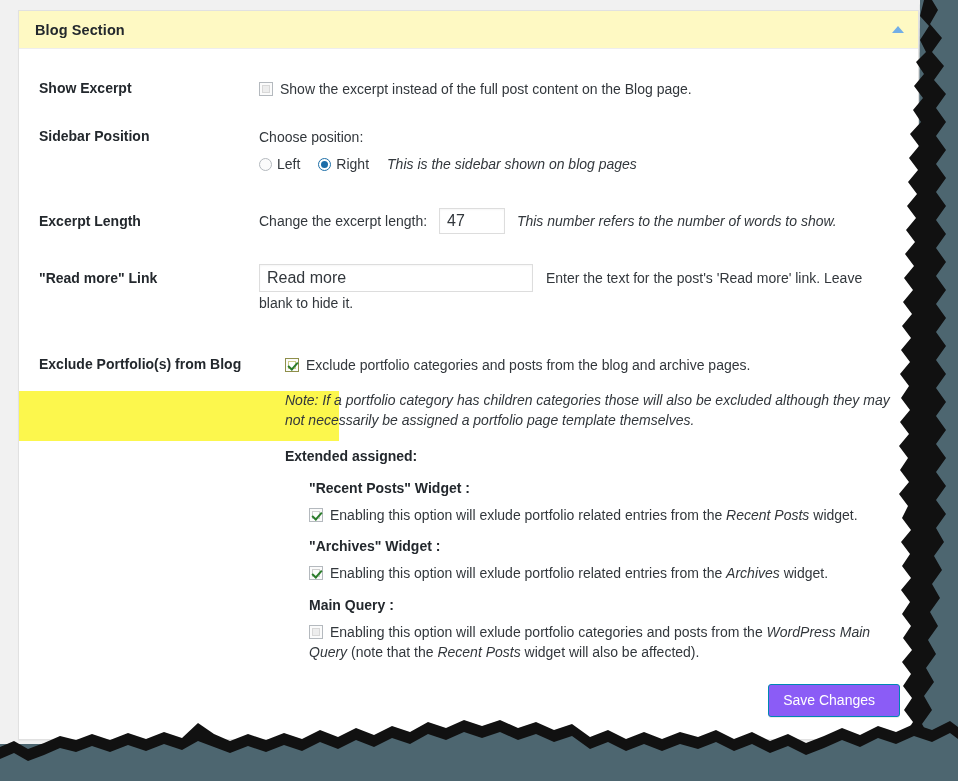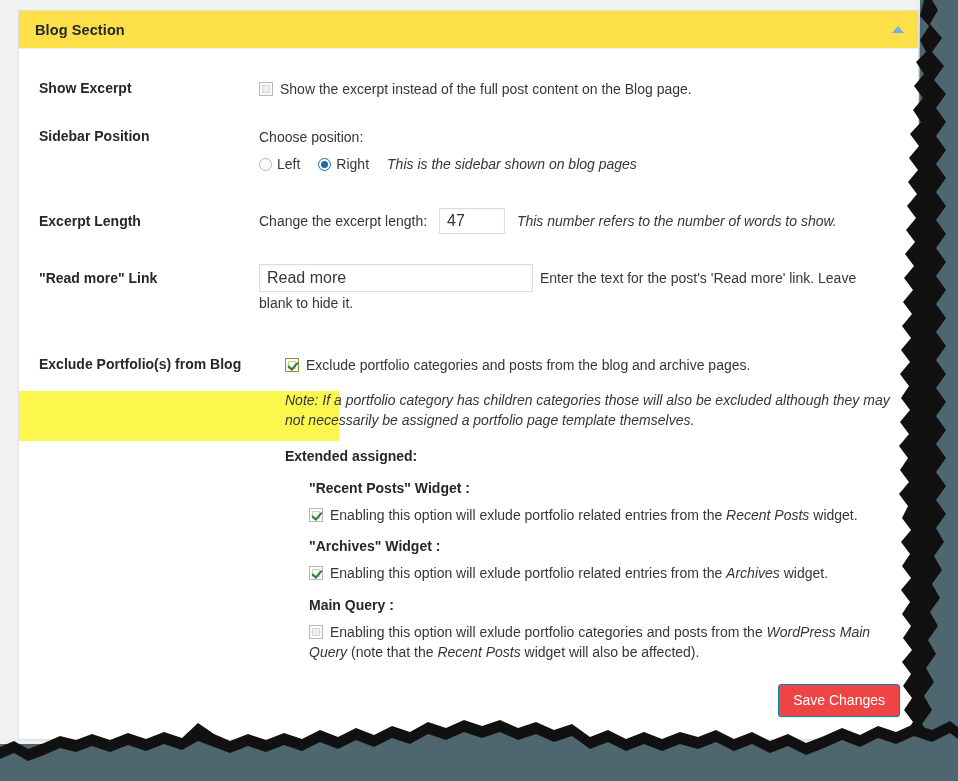--- a/index.html
+++ b/index.html
@@ -37,21 +37,21 @@
     height: 730px;
     background: #ffffff;
     border: 1px solid #e1e1e1;
     box-shadow: 0 1px 1px rgba(0,0,0,0.04);
   }
 
   .panel-header {
     position: relative;
     height: 38px;
     border-bottom: 1px solid #eeeeee;
-    background: #fde047;
+    background: #fef9c3;
   }
   .panel-title {
     position: absolute;
     left: 16px;
     top: 11px;
     font-size: 14.5px;
     font-weight: bold;
     color: #23282d;
     letter-spacing: 0.1px;
   }
@@ -206,28 +206,28 @@
   .sub-line { margin-top: 7px; }
 
   
   .save-wrap {
     position: absolute;
     right: 18px;
     bottom: 22px;
   }
   .save-btn {
     display: inline-block;
-    background: #ef4444;
+    background: #8b5cf6;
     border: 1px solid #0087b3;
     border-radius: 3px;
     color: #ffffff;
     font-family: "Liberation Sans", sans-serif;
     font-size: 14px;
     font-weight: normal;
-    padding: 7px 14px 8px 14px;
+    padding: 7px 24px 8px 14px;
     cursor: pointer;
     box-shadow: 0 1px 0 rgba(0,0,0,0.08);
   }
 
   
   .torn-right, .torn-bottom {
     position: absolute;
     pointer-events: none;
   }
   .torn-right { right: 0; top: 0; width: 68px; height: 781px; }
@@ -274,21 +274,21 @@
         <div class="row-field">
           <span style="vertical-align:middle;margin-top:19px;">Change the excerpt length:</span>
           <input class="txt num" type="text" style="vertical-align: middle; margin: 0px 8px;" value="47">
           <span class="desc-italic" style="vertical-align:middle;">This number refers to the number of words to show.</span>
         </div>
       </div>
 
       <div class="row" style="padding-top:30px;">
         <div class="row-label" style="padding-top:5px;">"Read more" Link</div>
         <div class="row-field" style="padding-right:26px;">
-          <input class="txt readmore" type="text" style="vertical-align: middle; margin-right: 7px;" value="Read more"><span style="vertical-align:middle;">Enter the text for the post's 'Read more' link. Leave blank to hide it.</span>
+          <input class="txt readmore" type="text" style="vertical-align: middle; margin-right: 13px;" value="Read more"><span style="vertical-align:middle;">Enter the text for the post's 'Read more' link. Leave blank to hide it.</span>
         </div>
       </div>
 
       <div class="row hl-row" style="padding-top:42px;gap:26px;">
         <div class="row-label">Exclude Portfolio(s) from Blog</div>
         <div class="row-field" style="padding-right:26px;">
 
           <div>
             <span class="cb checked onyellow"></span><span>Exclude portfolio categories and posts from the blog and archive pages.</span>
           </div>

